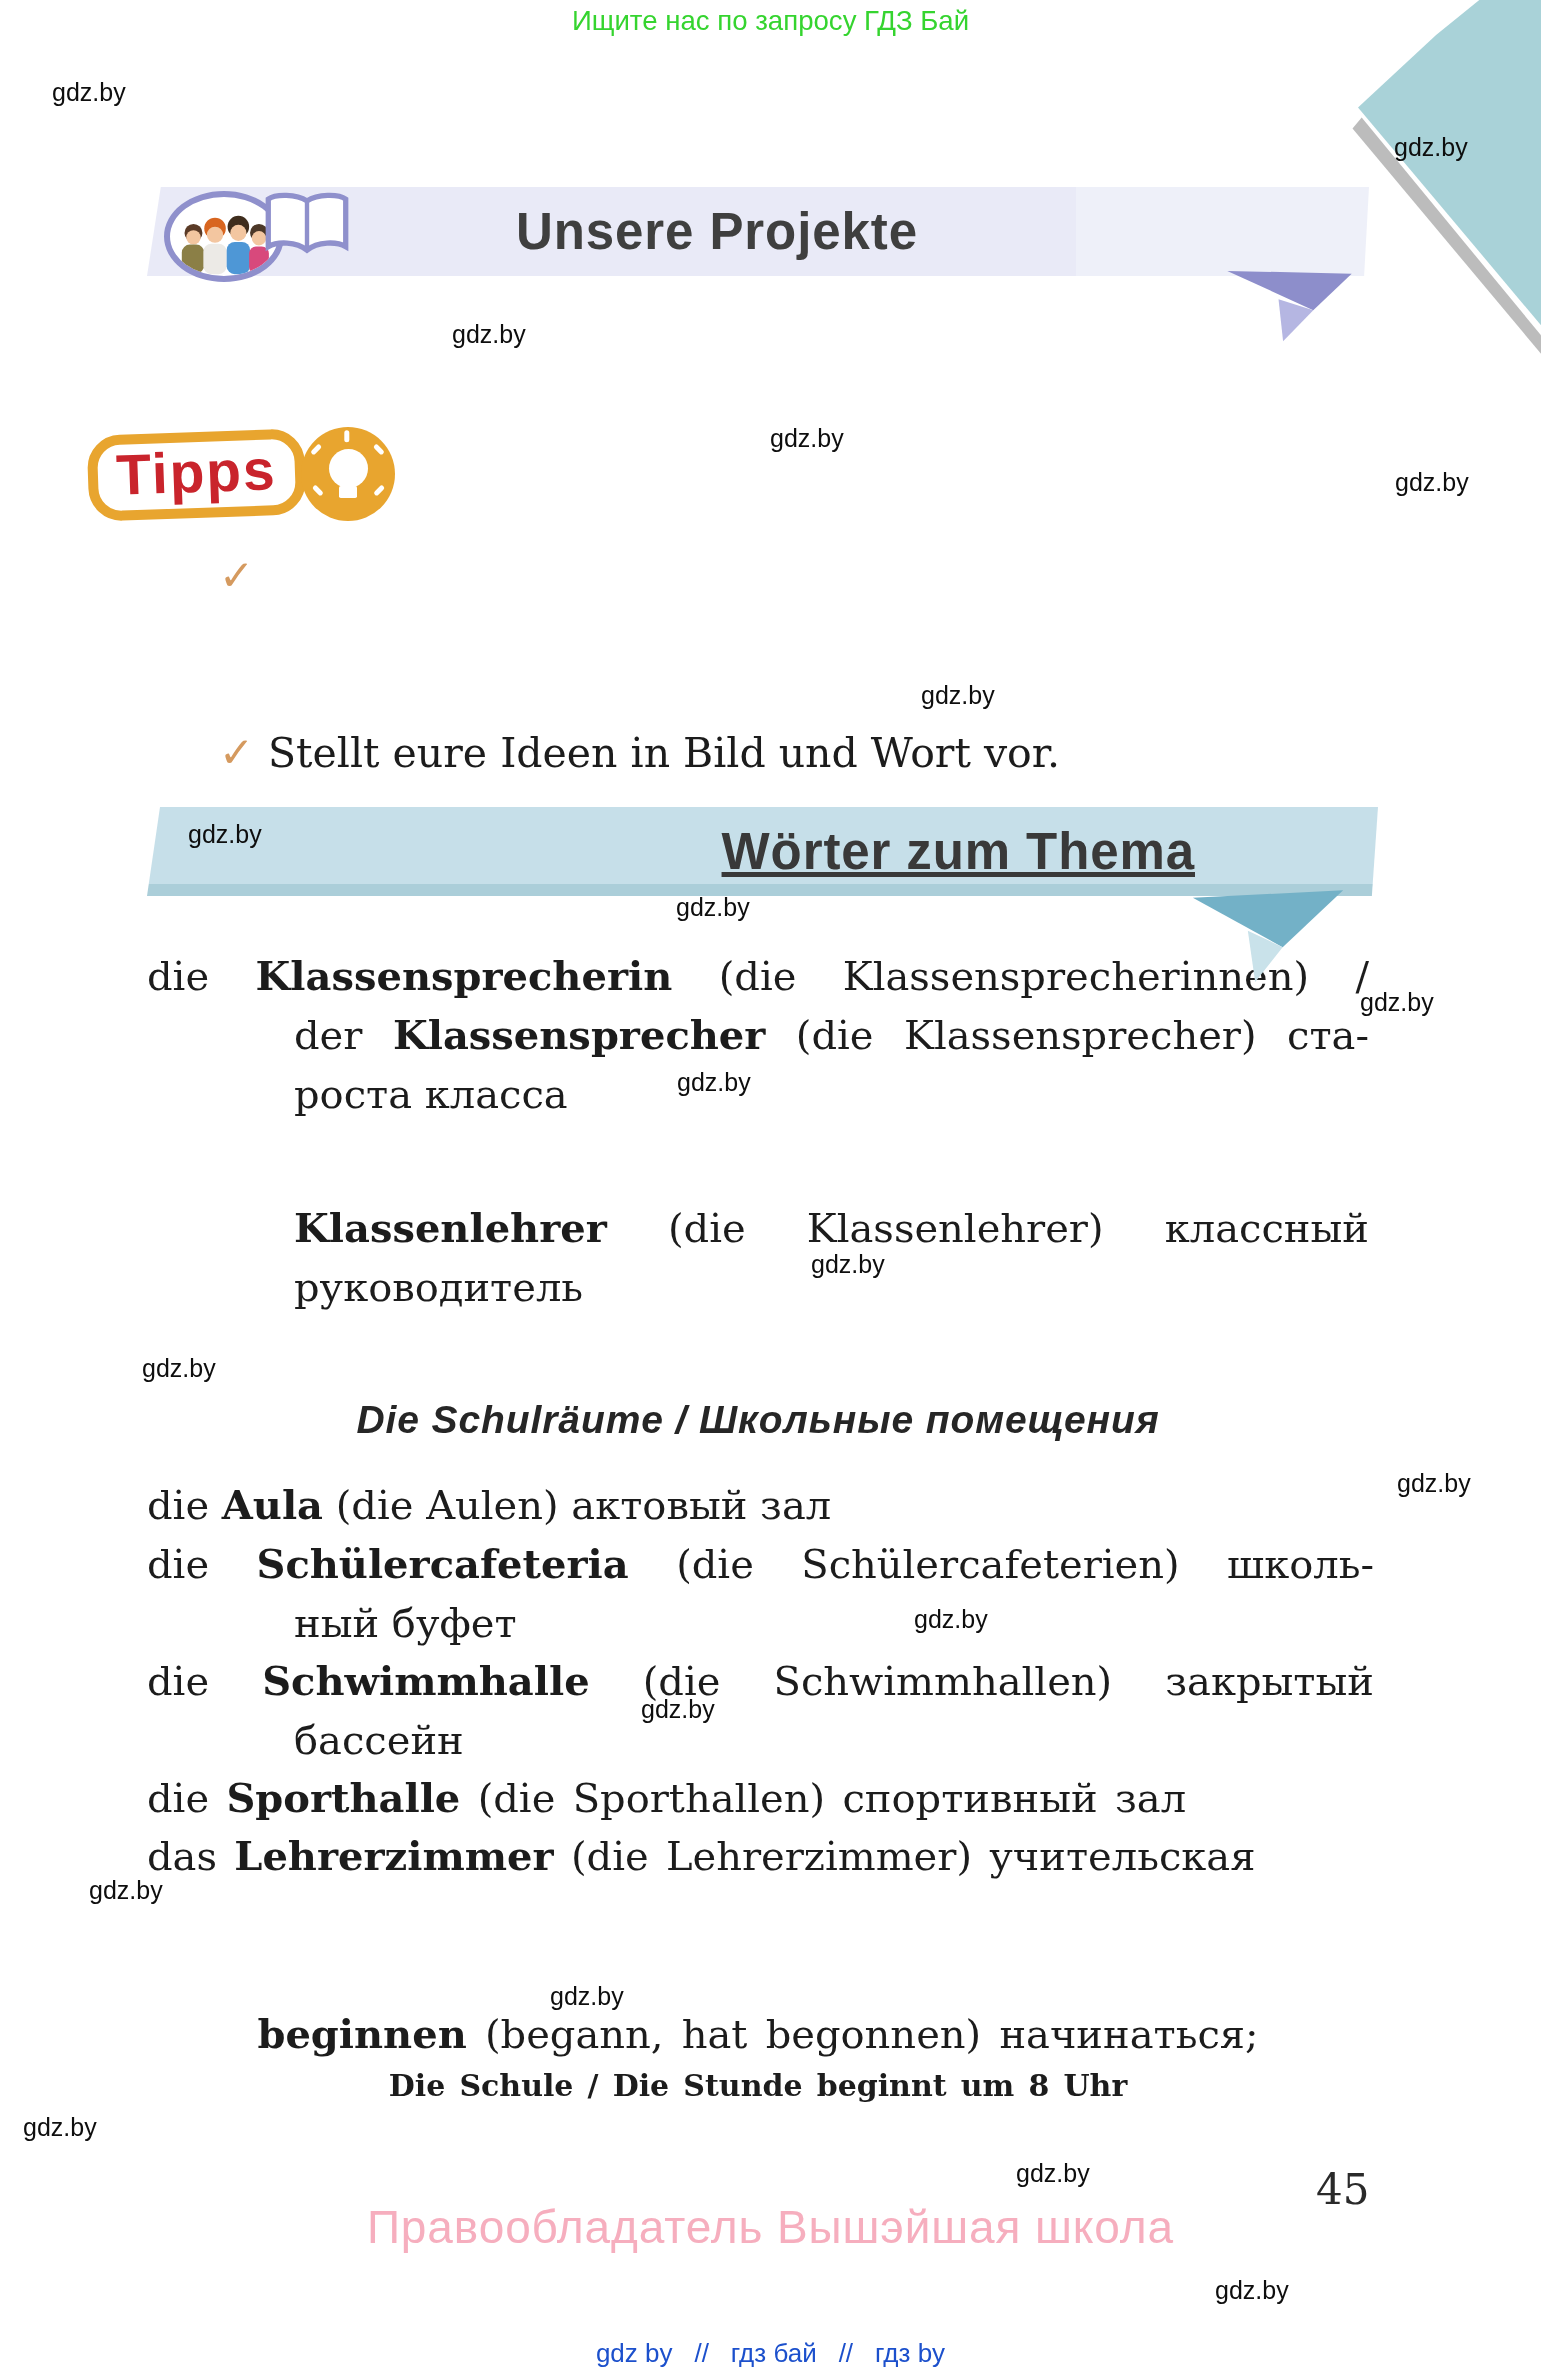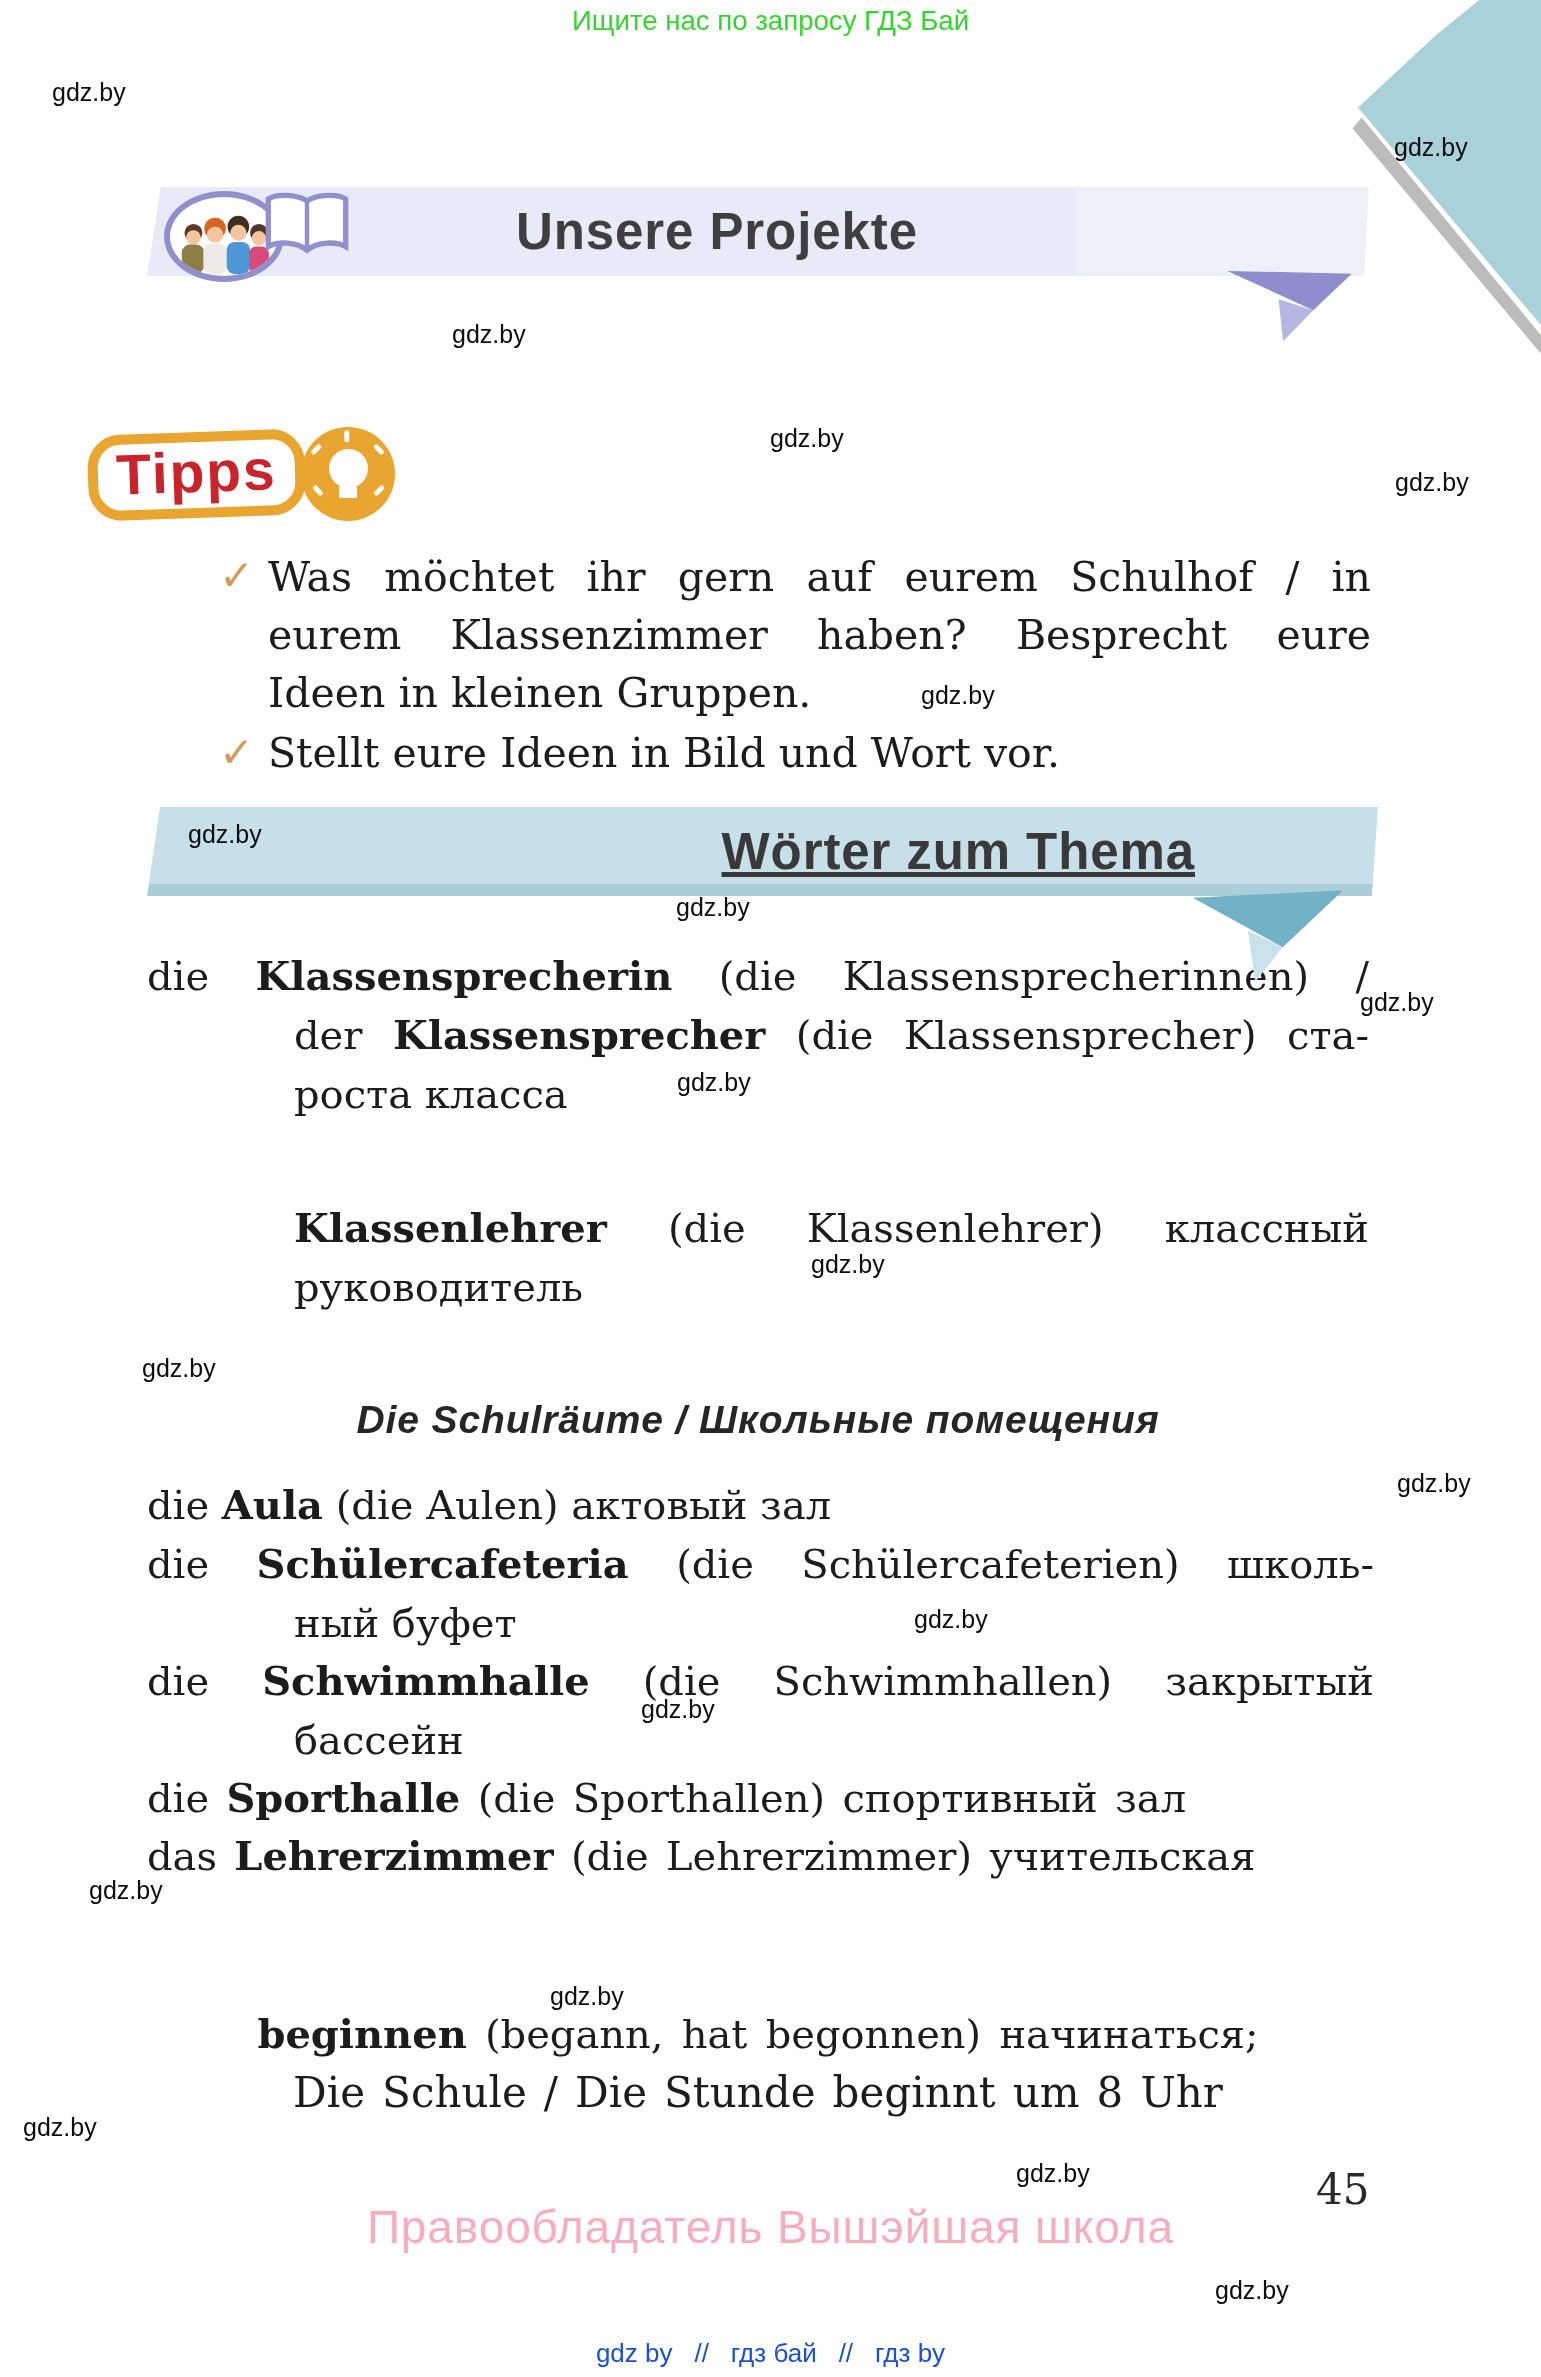--- a/index.html
+++ b/index.html
@@ -149,25 +149,20 @@
       <span class="ray ray2"></span>
       <span class="ray ray3"></span>
       <span class="ray ray4"></span>
       <span class="ray ray5"></span>
       <span class="bulb-glass"></span>
       <span class="bulb-base"></span>
     </div>
   </div>
 
   <div class="check" style="left:219px;top:555px">✓</div>
-  <div class="btext" style="top:548px">
-    <div class="jl">Was möchtet ihr gern auf eurem Schulhof / in</div>
-    <div class="jl">eurem Klassenzimmer haben? Besprecht eure</div>
-    <div>Ideen in kleinen Gruppen.</div>
-  </div>
 
   <div class="check" style="left:219px;top:732px">✓</div>
   <div class="btext" style="top:724px">
     <div>Stellt eure Ideen in Bild und Wort vor.</div>
   </div>
 
   <div class="banner banner2"></div>
   <div class="banner2-title">Wörter zum Thema</div>
   <svg class="fold-svg" style="left:1191px;top:890px" width="154" height="96" viewBox="0 0 168 104">
     <polygon points="2,8 166,0 100,62" fill="#73b1c7"></polygon>
@@ -187,21 +182,21 @@
   <div class="vline" style="left:147px;top:1481px"><span>die </span><b>Aula</b><span> (die Aulen) актовый зал</span></div>
   <div class="vline stretch" style="left:147px;top:1540px;width:1227px"><span>die </span><b>Schülercafeteria</b><span> (die Schülercafeterien) школь-</span></div>
   <div class="vline" style="left:294px;top:1599px"><span>ный буфет</span></div>
   <div class="vline stretch" style="left:147px;top:1657px;width:1227px"><span>die </span><b>Schwimmhalle</b><span> (die Schwimmhallen) закрытый</span></div>
   <div class="vline" style="left:294px;top:1716px"><span>бассейн</span></div>
   <div class="vline" style="left:147px;top:1774px;word-spacing:4.6px"><span>die </span><b>Sporthalle</b><span> (die Sporthallen) спортивный зал</span></div>
   <div class="vline" style="left:147px;top:1832px;word-spacing:4.6px"><span>das </span><b>Lehrerzimmer</b><span> (die Lehrerzimmer) учительская</span></div>
 
 
   <div class="vline center" style="left:147px;top:2010px;width:1222px;word-spacing:5.5px"><b>beginnen</b><span> (begann, hat begonnen) начинаться;</span></div>
-  <div class="vline center" style="left:147px;top:2068px;width:1222px;font-weight:normal;font-size:42px;word-spacing:3.7px">Die Schule / Die Stunde beginnt um 8 Uhr</div>
+  <div class="vline center" style="left:147px;top:2068px;width:1222px;font-weight:bold;font-size:30px;word-spacing:3.7px">Die Schule / Die Stunde beginnt um 8 Uhr</div>
 
   <div class="copyright">Правообладатель Вышэйшая школа</div>
   <div class="pagenum">45</div>
   <div class="footlinks">
     <a>gdz by</a>
     <span class="sep">//</span>
     <a>гдз бай</a>
     <span class="sep">//</span>
     <a>гдз by</a>
   </div>

